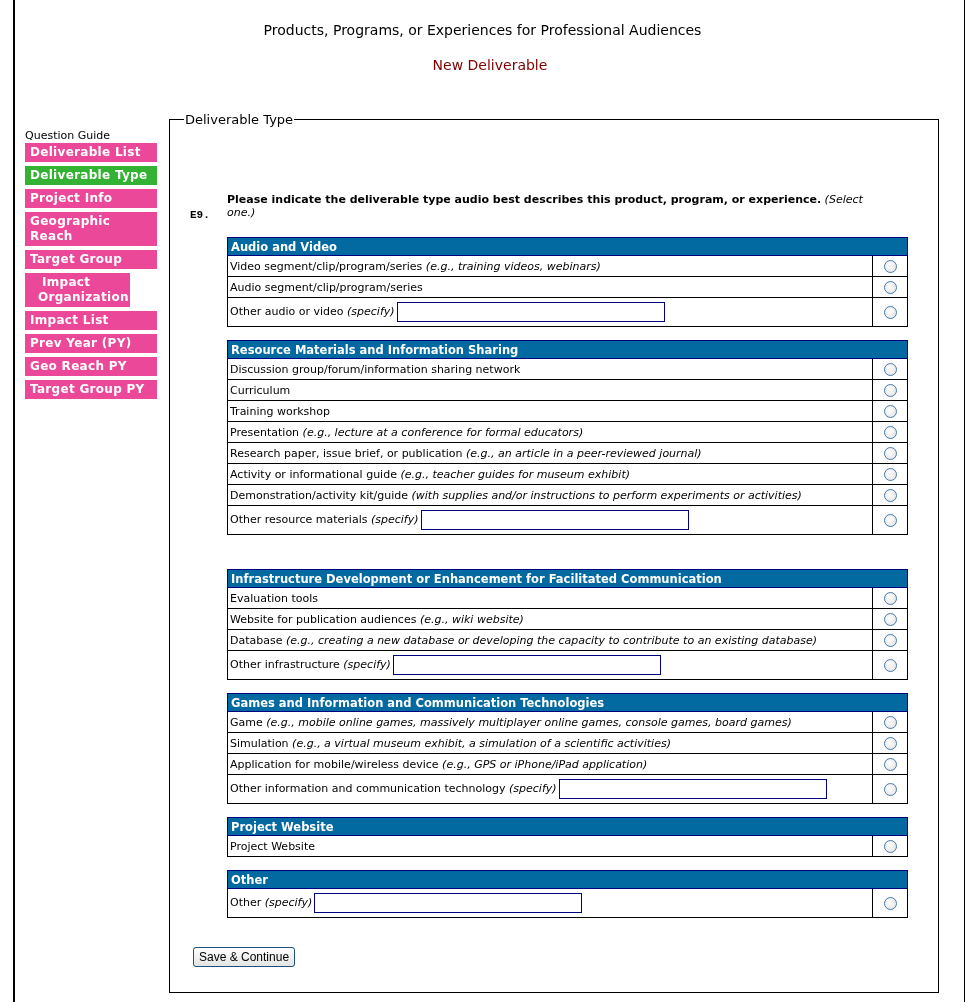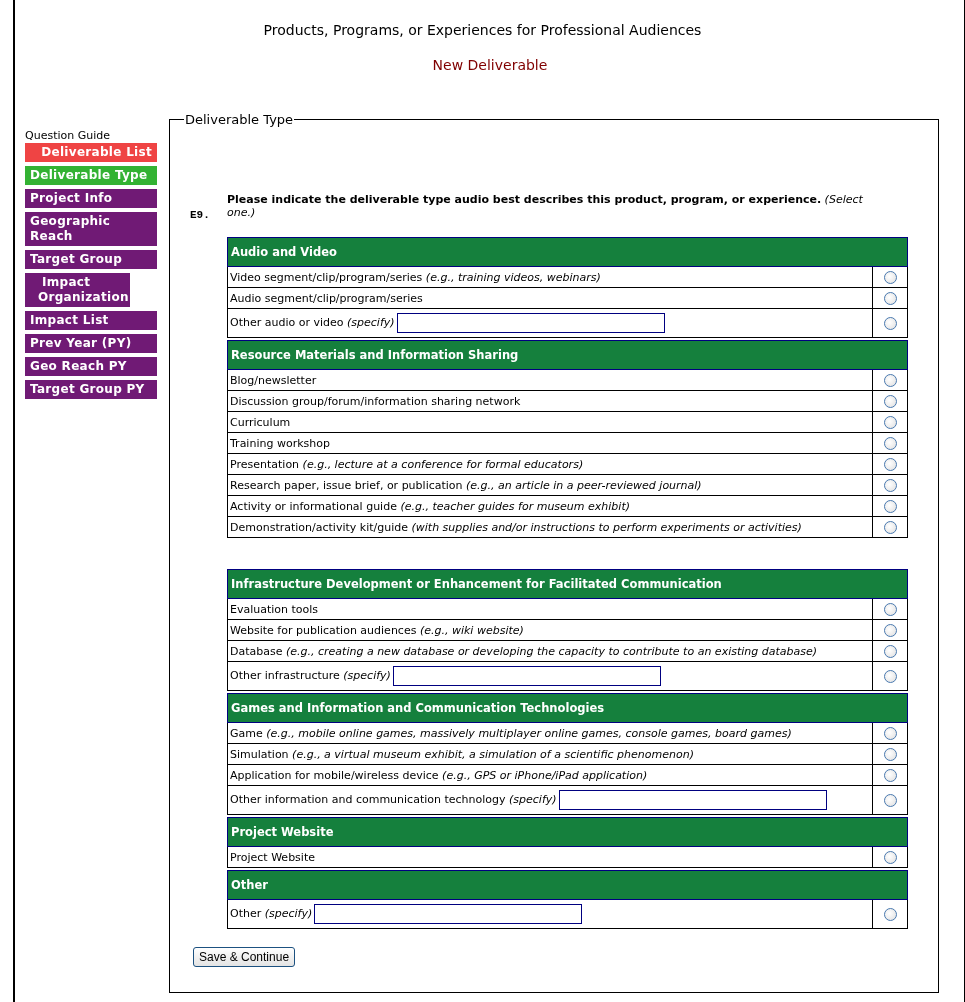--- a/index.html
+++ b/index.html
@@ -7,36 +7,36 @@
     body { width: 965px; height: 1002px; position: relative; overflow: hidden;
            font-family: "DejaVu Sans", "Liberation Sans", sans-serif; color: #000; }
     .page-frame { position: absolute; left: 13px; top: -2px; width: 953px; height: 1010px;
                   border-left: 2px solid #000; border-right: 2px solid #000; }
     .page-title { position: absolute; left: 0; width: 965px; top: 22px; text-align: center;
                   font-size: 14px; }
     .page-subtitle { position: absolute; left: 0; width: 980px; top: 57px; text-align: center;
                      font-size: 14px; color: #800000; }
     .guide { position: absolute; left: 25px; top: 129px; width: 132px; }
     .guide-label { font-size: 11px; font-weight: normal; margin-bottom: 1px; }
-    .guide-item { display: block; color: #fff; font-size: 12px; font-weight: bold; background: #701a75;
+    .guide-item { display: block; color: #fff; font-size: 12px; font-weight: bold; background: #ec4899;
                   padding: 2px 5px; margin-bottom: 4px; line-height: 15px; cursor: pointer; letter-spacing: 0.3px; }
-    .guide-item.list { background: #ef4444; text-align: right; }
+    .guide-item.list { background: #ec4899; }
     .guide-item.type { background: #33b233; }
     .guide-item.multi { padding-left: 13px; text-indent: 4px; }
     fieldset.main { position: absolute; left: 169px; top: 112px; width: 770px; height: 881px;
                     border: 1px solid #000; margin: 0; padding: 0; }
     fieldset.main legend { font-size: 13px; padding: 0 1px; margin-left: 14px; }
     .question { position: absolute; left: 20px; top: 66px; width: 700px; font-size: 11px; font-weight: bold; }
     .question .num { position: absolute; left: 0; top: 16px; font-family: Liberation Mono, monospace; }
     .question .text { position: absolute; left: 37px; top: 0; width: 665px; line-height: 13px; }
     .question .hint { font-weight: normal; font-style: italic; }
     .u { }
     .group { position: absolute; left: 57px; width: 681px; border-collapse: collapse; font-size: 11px; }
-    .group th { background: #15803d; color: #fff; text-align: left; font-weight: bold; font-size: 11.5px;
-                padding: 7px 3px; height: 18px; border: 1px solid #000080; }
+    .group th { background: #0369a1; color: #fff; text-align: left; font-weight: bold; font-size: 11.5px;
+                padding: 1px 3px; height: 18px; border: 1px solid #000080; }
     .group td { border: 1px solid #000; padding: 0 2px; height: 21px; }
     .group td.radio { width: 35px; text-align: center; padding: 0; }
     .group tr.spec td { height: 29px; }
     .opt .ex { font-style: italic; }
     .radio-btn { display: inline-block; width: 13px; height: 13px; border-radius: 50%;
                  border: 1px solid #4a7ab0; background: radial-gradient(circle at 40% 40%, #fff 0%, #e8e8e8 70%, #cfd6de 100%);
                  vertical-align: middle; cursor: pointer; }
     .spec-input { width: 268px; height: 20px; border: 1px solid #000080; vertical-align: middle; margin-left: 2px;
                   font-size: 11px; }
     .save-btn { position: absolute; left: 23px; top: 820px; font-family: "Liberation Sans", sans-serif; font-size: 12px;
@@ -92,24 +92,20 @@
         </tr>
   </tbody>
     </table>
 
   <table class="group" style="top:213px">
     <tbody>
         <tr>
           <th colspan="2">Resource Materials and Information Sharing</th>
         </tr>
     <tr>
-          <td class="opt"><span>Blog/newsletter</span></td>
-          <td class="radio"><span class="radio-btn"></span></td>
-        </tr>
-    <tr>
           <td class="opt"><span>Discussion group/forum/information sharing network</span></td>
           <td class="radio"><span class="radio-btn"></span></td>
         </tr>
     <tr>
           <td class="opt"><span>Curriculum</span></td>
           <td class="radio"><span class="radio-btn"></span></td>
         </tr>
     <tr>
           <td class="opt"><span>Training workshop</span></td>
           <td class="radio"><span class="radio-btn"></span></td>
@@ -123,20 +119,24 @@
           <td class="radio"><span class="radio-btn"></span></td>
         </tr>
     <tr>
           <td class="opt"><span>Activity or informational guide </span><span class="ex">(e.g., teacher guides for museum exhibit)</span></td>
           <td class="radio"><span class="radio-btn"></span></td>
         </tr>
     <tr>
           <td class="opt"><span>Demonstration/activity kit/guide </span><span class="ex">(with supplies and/or instructions to perform experiments or activities)</span></td>
           <td class="radio"><span class="radio-btn"></span></td>
         </tr>
+    <tr class="spec">
+          <td class="opt"><span>Other resource materials </span><span class="ex">(specify)</span><input class="spec-input" type="text" value="" style=""></td>
+          <td class="radio"><span class="radio-btn"></span></td>
+        </tr>
   </tbody>
     </table>
 
   <table class="group" style="top:442px">
     <tbody>
         <tr>
           <th colspan="2">Infrastructure Development or Enhancement for Facilitated Communication</th>
         </tr>
     <tr>
           <td class="opt"><span>Evaluation tools</span></td>
@@ -160,21 +160,21 @@
   <table class="group" style="top:566px">
     <tbody>
         <tr>
           <th colspan="2">Games and Information and Communication Technologies</th>
         </tr>
     <tr>
           <td class="opt"><span>Game </span><span class="ex">(e.g., mobile online games, massively multiplayer online games, console games, board games)</span></td>
           <td class="radio"><span class="radio-btn"></span></td>
         </tr>
     <tr>
-          <td class="opt"><span>Simulation </span><span class="ex">(e.g., a virtual museum exhibit, a simulation of a scientific phenomenon)</span></td>
+          <td class="opt"><span>Simulation </span><span class="ex">(e.g., a virtual museum exhibit, a simulation of a scientific activities)</span></td>
           <td class="radio"><span class="radio-btn"></span></td>
         </tr>
     <tr>
           <td class="opt"><span>Application for mobile/wireless device </span><span class="ex">(e.g., GPS or iPhone/iPad application)</span></td>
           <td class="radio"><span class="radio-btn"></span></td>
         </tr>
     <tr class="spec">
           <td class="opt"><span>Other information and communication technology </span><span class="ex">(specify)</span><input class="spec-input" type="text" value="" style=""></td>
           <td class="radio"><span class="radio-btn"></span></td>
         </tr>

